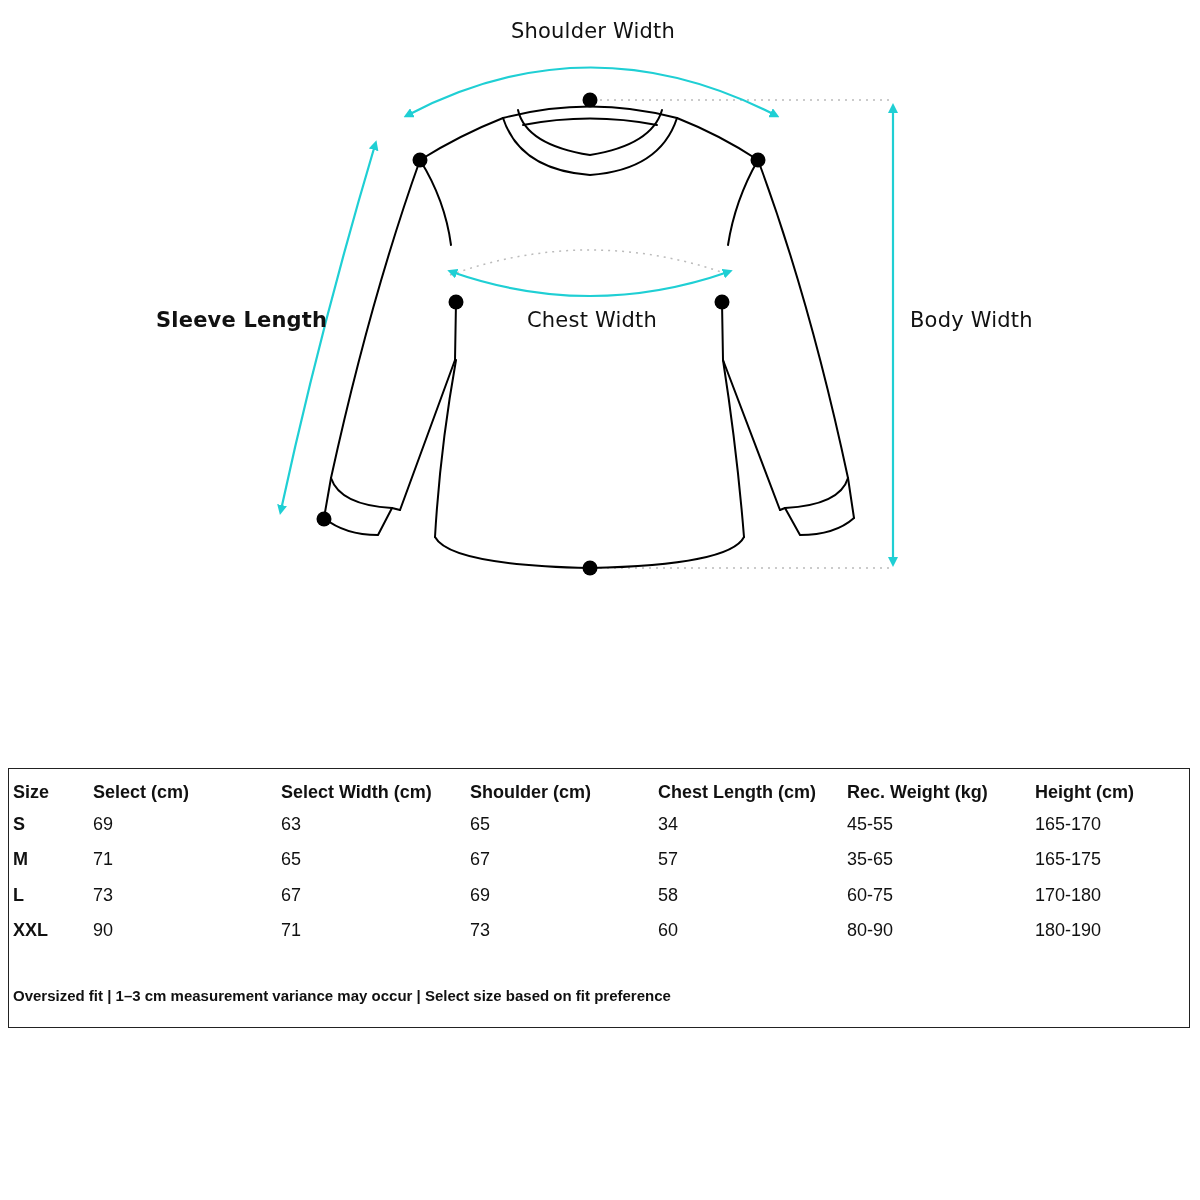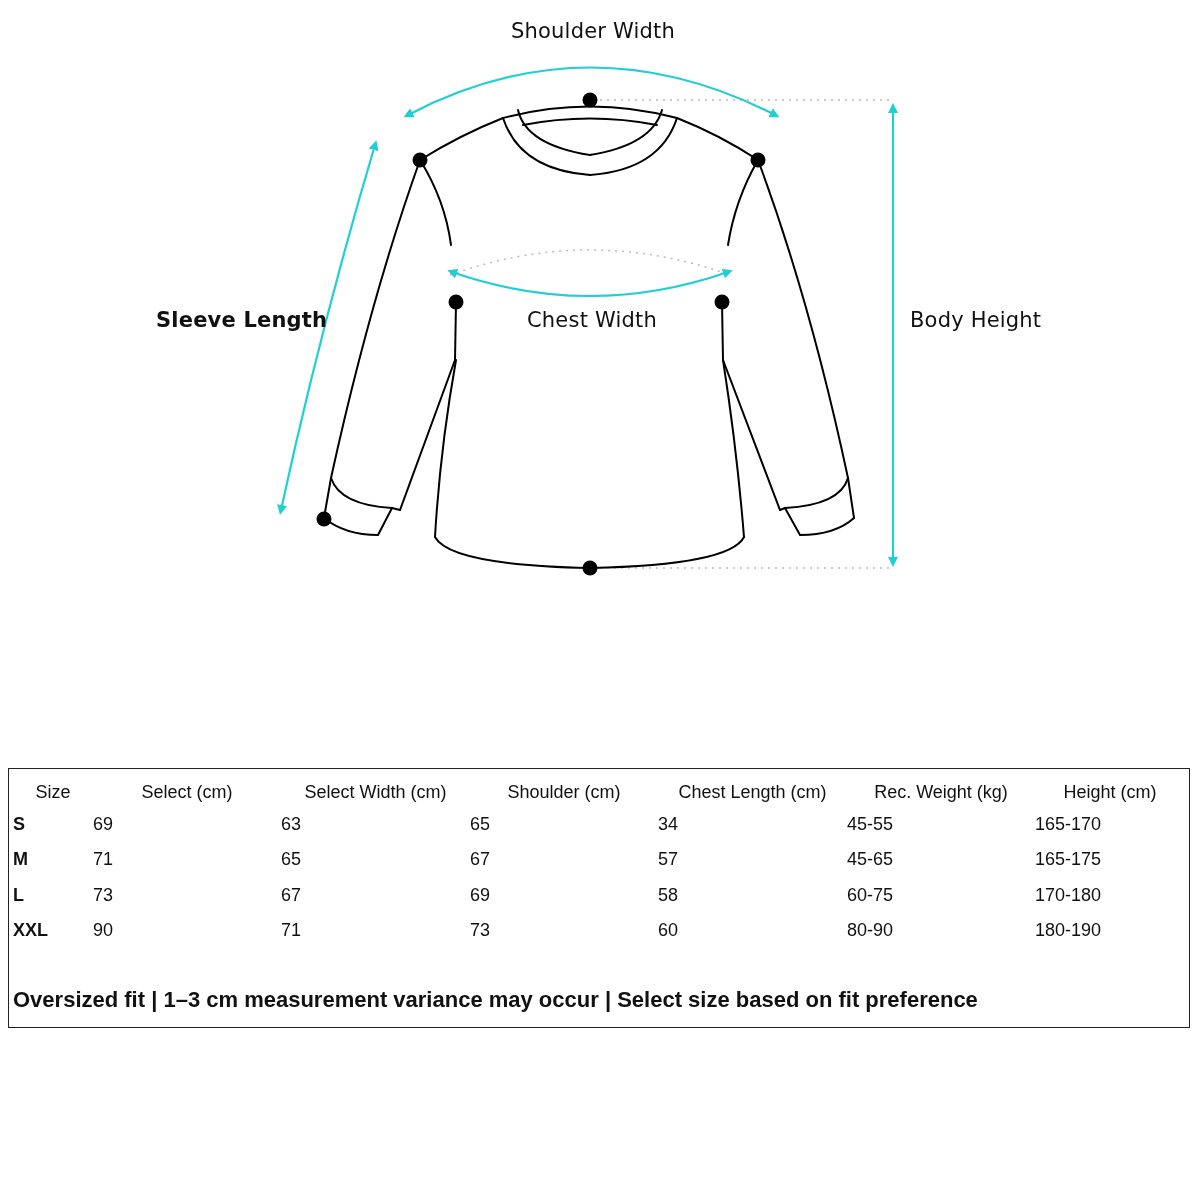--- a/index.html
+++ b/index.html
@@ -2,25 +2,25 @@
 <html><head>
   <meta charset="utf-8">
   <style>
     html, body { margin: 0; padding: 0; background: #ffffff; }
     body { width: 1200px; height: 1200px; position: relative; overflow: hidden; font-family: "Liberation Sans", sans-serif; }
     .diagram { position: absolute; left: 0; top: 0; width: 956px; height: 620px; }
     .diagram svg { position: absolute; left: 0; top: 0; }
     .dlabel { position: absolute; font-family: "DejaVu Sans", sans-serif; font-size: 21px; color: #111; white-space: nowrap; letter-spacing: 0.2px; }
     .size-table-box { position: absolute; left: 8px; top: 768px; width: 1182px; height: 260px; border: 1.5px solid #222; box-sizing: border-box; }
     table.size-table { position: absolute; left: 4px; top: 8px; border-collapse: collapse; font-family: "Liberation Sans", sans-serif; font-size: 18px; color: #111; }
-    table.size-table th { font-weight: normal; text-align: center; padding: 0; height: 30px; vertical-align: middle; margin-left: 16px; }
+    table.size-table th { font-weight: bold; text-align: left; padding: 0; height: 30px; vertical-align: middle; margin-left: 16px; }
     table.size-table td { padding: 0; height: 35.3px; vertical-align: middle; }
     table.size-table td.size-cell { font-weight: bold; }
     .c0 { width: 80px; } .c1 { width: 188px; } .c2 { width: 189px; } .c3 { width: 188px; } .c4 { width: 189px; } .c5 { width: 188px; } .c6 { width: 150px; }
-    .note { position: absolute; left: 4px; top: 218px; font-weight: bold; font-size: 22px; font-family: "Liberation Sans", sans-serif; color: #111; white-space: nowrap; }
+    .note { position: absolute; left: 4px; top: 218px; font-weight: bold; font-size: 15px; font-family: "Liberation Sans", sans-serif; color: #111; white-space: nowrap; }
   </style>
 </head>
 <body>
 
 <div class="diagram">
   <svg width="1200" height="620" viewBox="0 0 1200 620">
     <defs>
       <marker id="arrowhead" markerWidth="10" markerHeight="10" refX="5" refY="5" orient="auto-start-reverse" markerUnits="userSpaceOnUse">
         <path d="M0,0 L10,5 L0,10 z" fill="#1fcfd4"></path>
       </marker>
@@ -83,21 +83,21 @@
       <path d="M408,115 Q590,20 775,115" marker-start="url(#arrowhead)" marker-end="url(#arrowhead)"></path>
       <path d="M375,145 Q320,330 281,510" marker-start="url(#arrowhead)" marker-end="url(#arrowhead)"></path>
       <path d="M452,272 Q590,320 728,272" marker-start="url(#arrowhead)" marker-end="url(#arrowhead)"></path>
       <line x1="893" y1="108" x2="893" y2="562" marker-start="url(#arrowhead)" marker-end="url(#arrowhead)"></line>
     </g>
   </svg>
 
   <div class="dlabel" style="left:511px; top:19px;">Shoulder Width</div>
   <div class="dlabel" style="left:156px; top:308px;font-weight:bold;">Sleeve Length</div>
   <div class="dlabel" style="left:527px; top:308px;">Chest Width</div>
-  <div class="dlabel" style="left:910px; top:308px;">Body Height</div>
+  <div class="dlabel" style="left:910px; top:308px;">Body Width</div>
 </div>
 
 <div class="size-table-box">
   <table class="size-table">
     <thead>
       <tr>
         <th class="c0">Size</th>
         <th class="c1">Select (cm)</th>
         <th class="c2">Select Width (cm)</th>
         <th class="c3">Shoulder (cm)</th>
@@ -115,21 +115,21 @@
         <td>34</td>
         <td>45-55</td>
         <td>165-170</td>
       </tr>
       <tr>
         <td class="size-cell">M</td>
         <td>71</td>
         <td>65</td>
         <td>67</td>
         <td>57</td>
-        <td>45-65</td>
+        <td>35-65</td>
         <td>165-175</td>
       </tr>
       <tr>
         <td class="size-cell">L</td>
         <td>73</td>
         <td>67</td>
         <td>69</td>
         <td>58</td>
         <td>60-75</td>
         <td>170-180</td>

